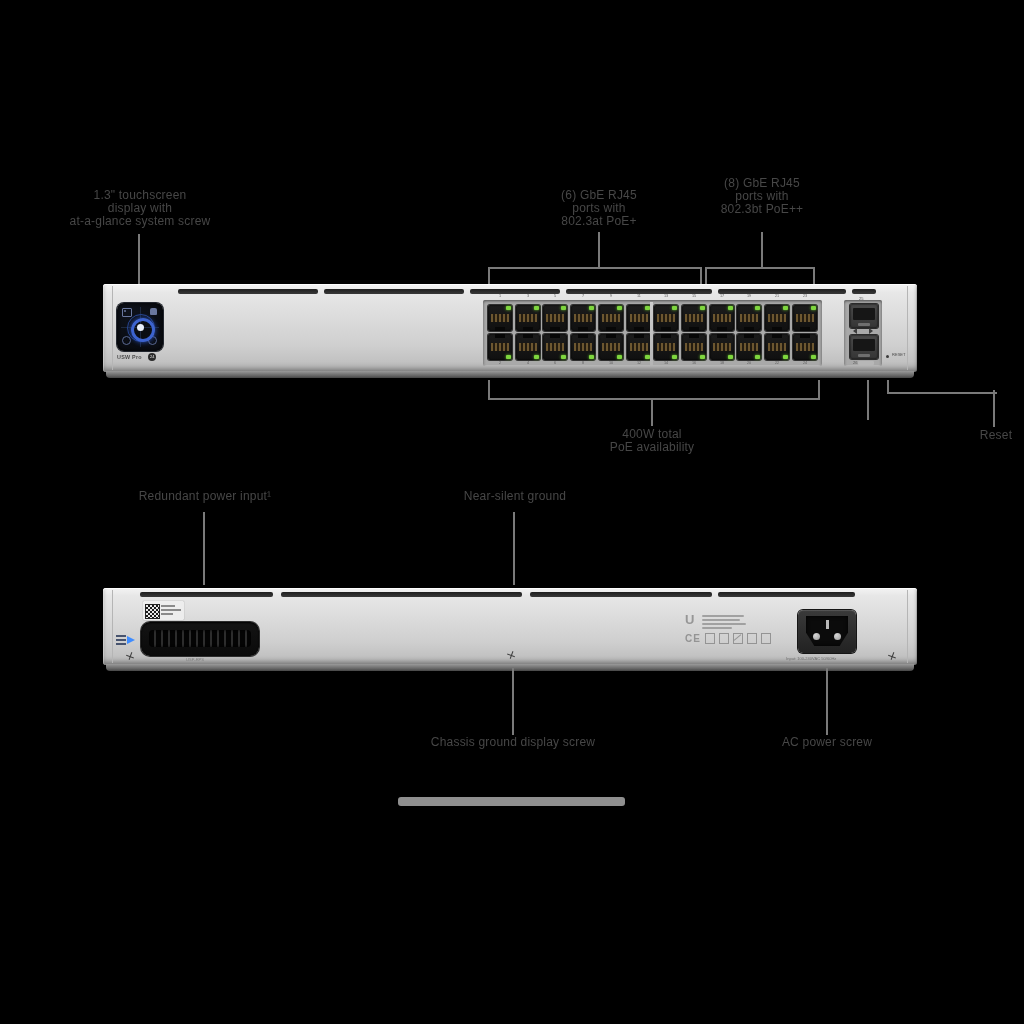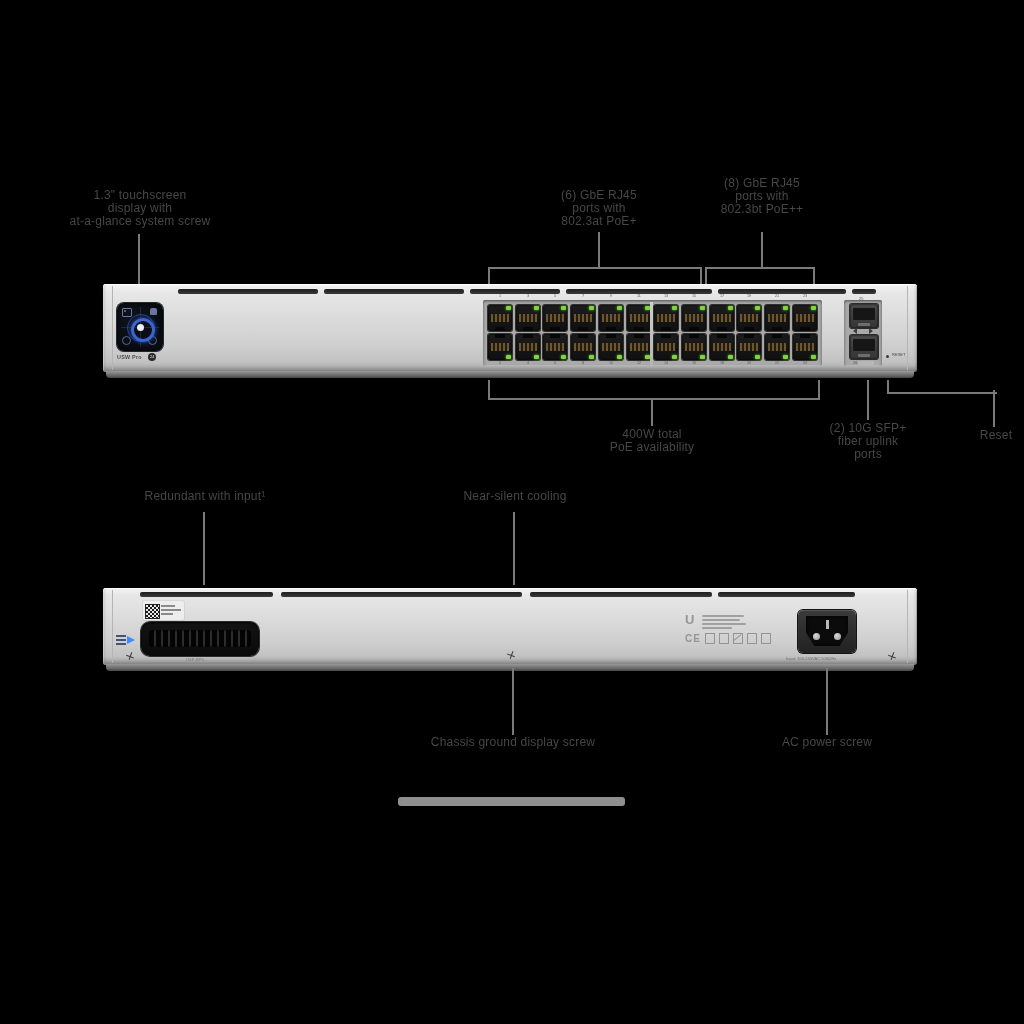--- a/index.html
+++ b/index.html
@@ -321,37 +321,32 @@
   <div class="tinytxt" style="left:892px;top:352px;color:#4a4a4a;">RESET</div>
 
   <div class="bracket-up" style="left:488px;top:380px;width:328px;height:18px;"></div>
   <div class="cl" style="left:651px;top:398px;width:2px;height:28px;"></div>
   <div class="lbl" style="left:577px;top:428px;width:150px;">
     <div>400W total</div>
     <div>PoE availability</div>
   </div>
 
   <div class="cl" style="left:867px;top:380px;width:2px;height:40px;"></div>
-  <div class="lbl" style="left:793px;top:422px;width:150px;">
-    <div>(2) 10G SFP+</div>
-    <div>fiber uplink</div>
-    <div>ports</div>
-  </div>
 
   <div class="elbow" style="left:887px;top:380px;width:108px;height:12px;"></div>
   <div class="cl" style="left:993px;top:390px;width:2px;height:37px;"></div>
   <div class="lbl" style="left:946px;top:429px;width:100px;">
     <div>Reset</div>
   </div>
 
   <div class="lbl" style="left:105px;top:490px;width:200px;">
-    <div>Redundant with input¹</div>
+    <div>Redundant power input¹</div>
   </div>
   <div class="lbl" style="left:415px;top:490px;width:200px;">
-    <div>Near-silent cooling</div>
+    <div>Near-silent ground</div>
   </div>
   <div class="cl" style="left:203px;top:512px;width:2px;height:73px;"></div>
   <div class="cl" style="left:513px;top:512px;width:2px;height:73px;"></div>
 
   <div class="chassis" style="top:588px;height:77px;"></div>
   <div class="baselip" style="top:664px;"></div>
   <div class="seam" style="left:112px;top:590px;height:73px;"></div>
   <div class="seam" style="left:907px;top:590px;height:73px;"></div>
 
   <div class="vent" style="left:140px;top:592px;width:133px;"></div>

